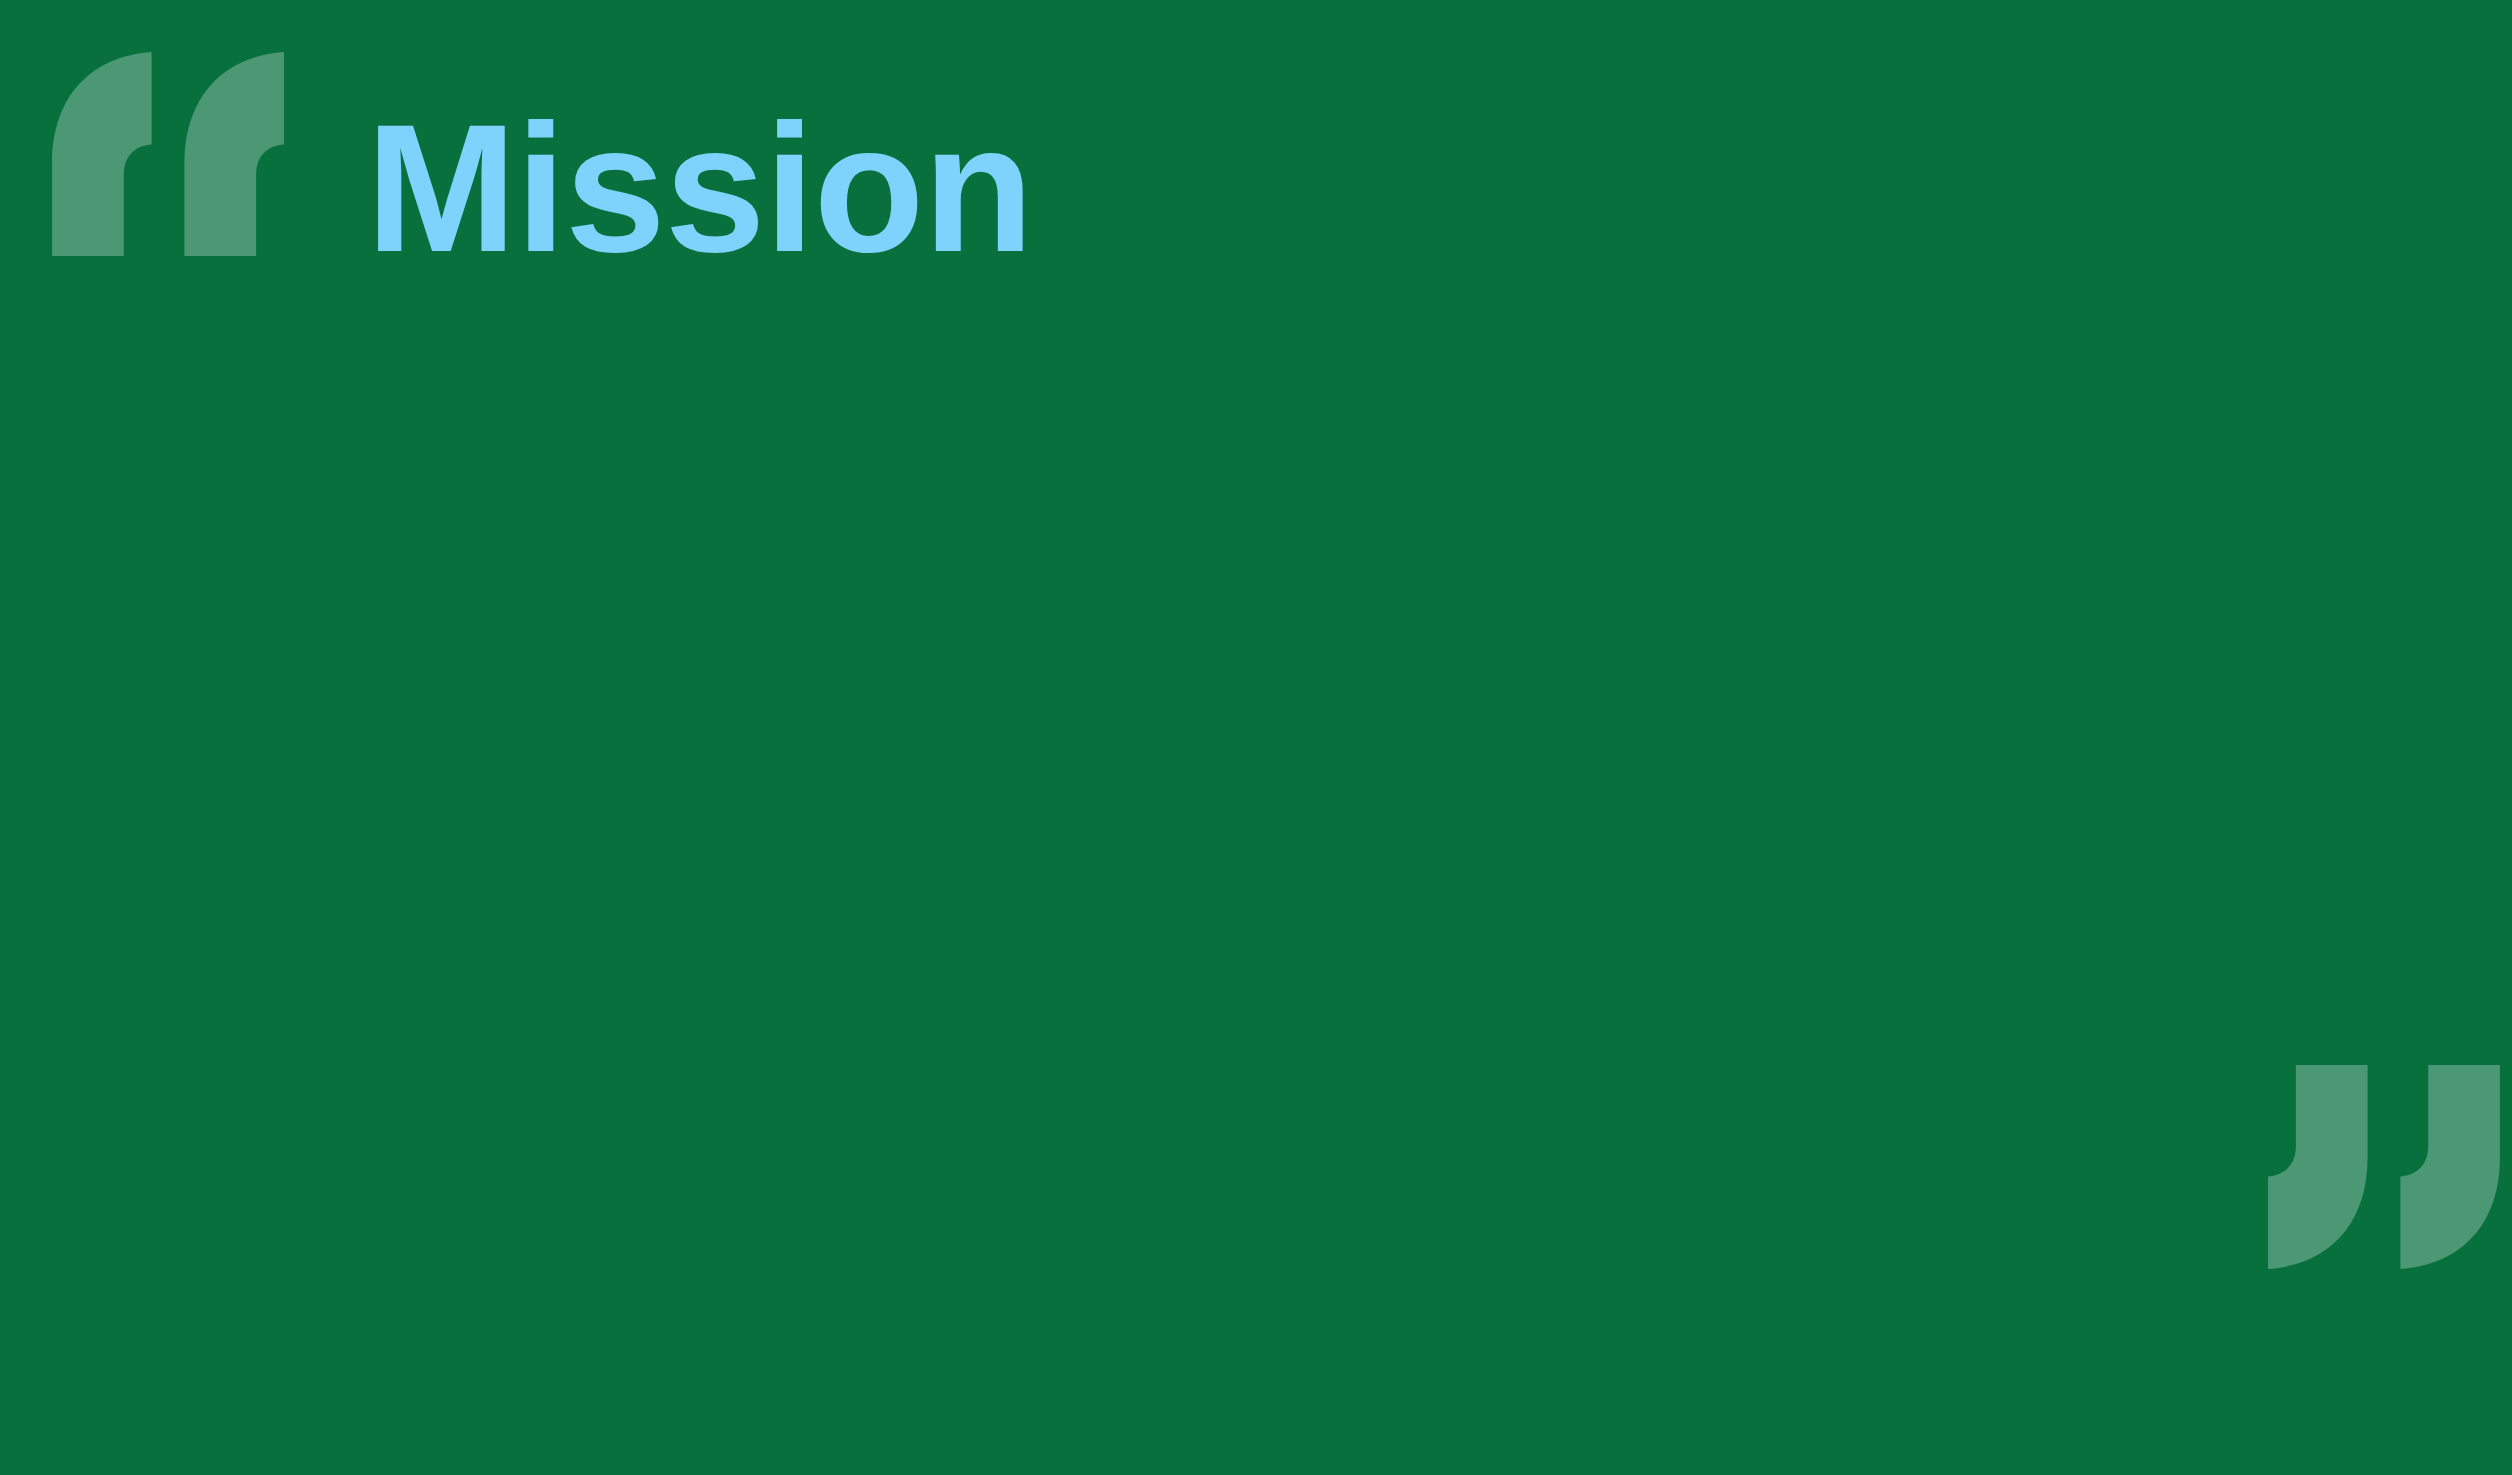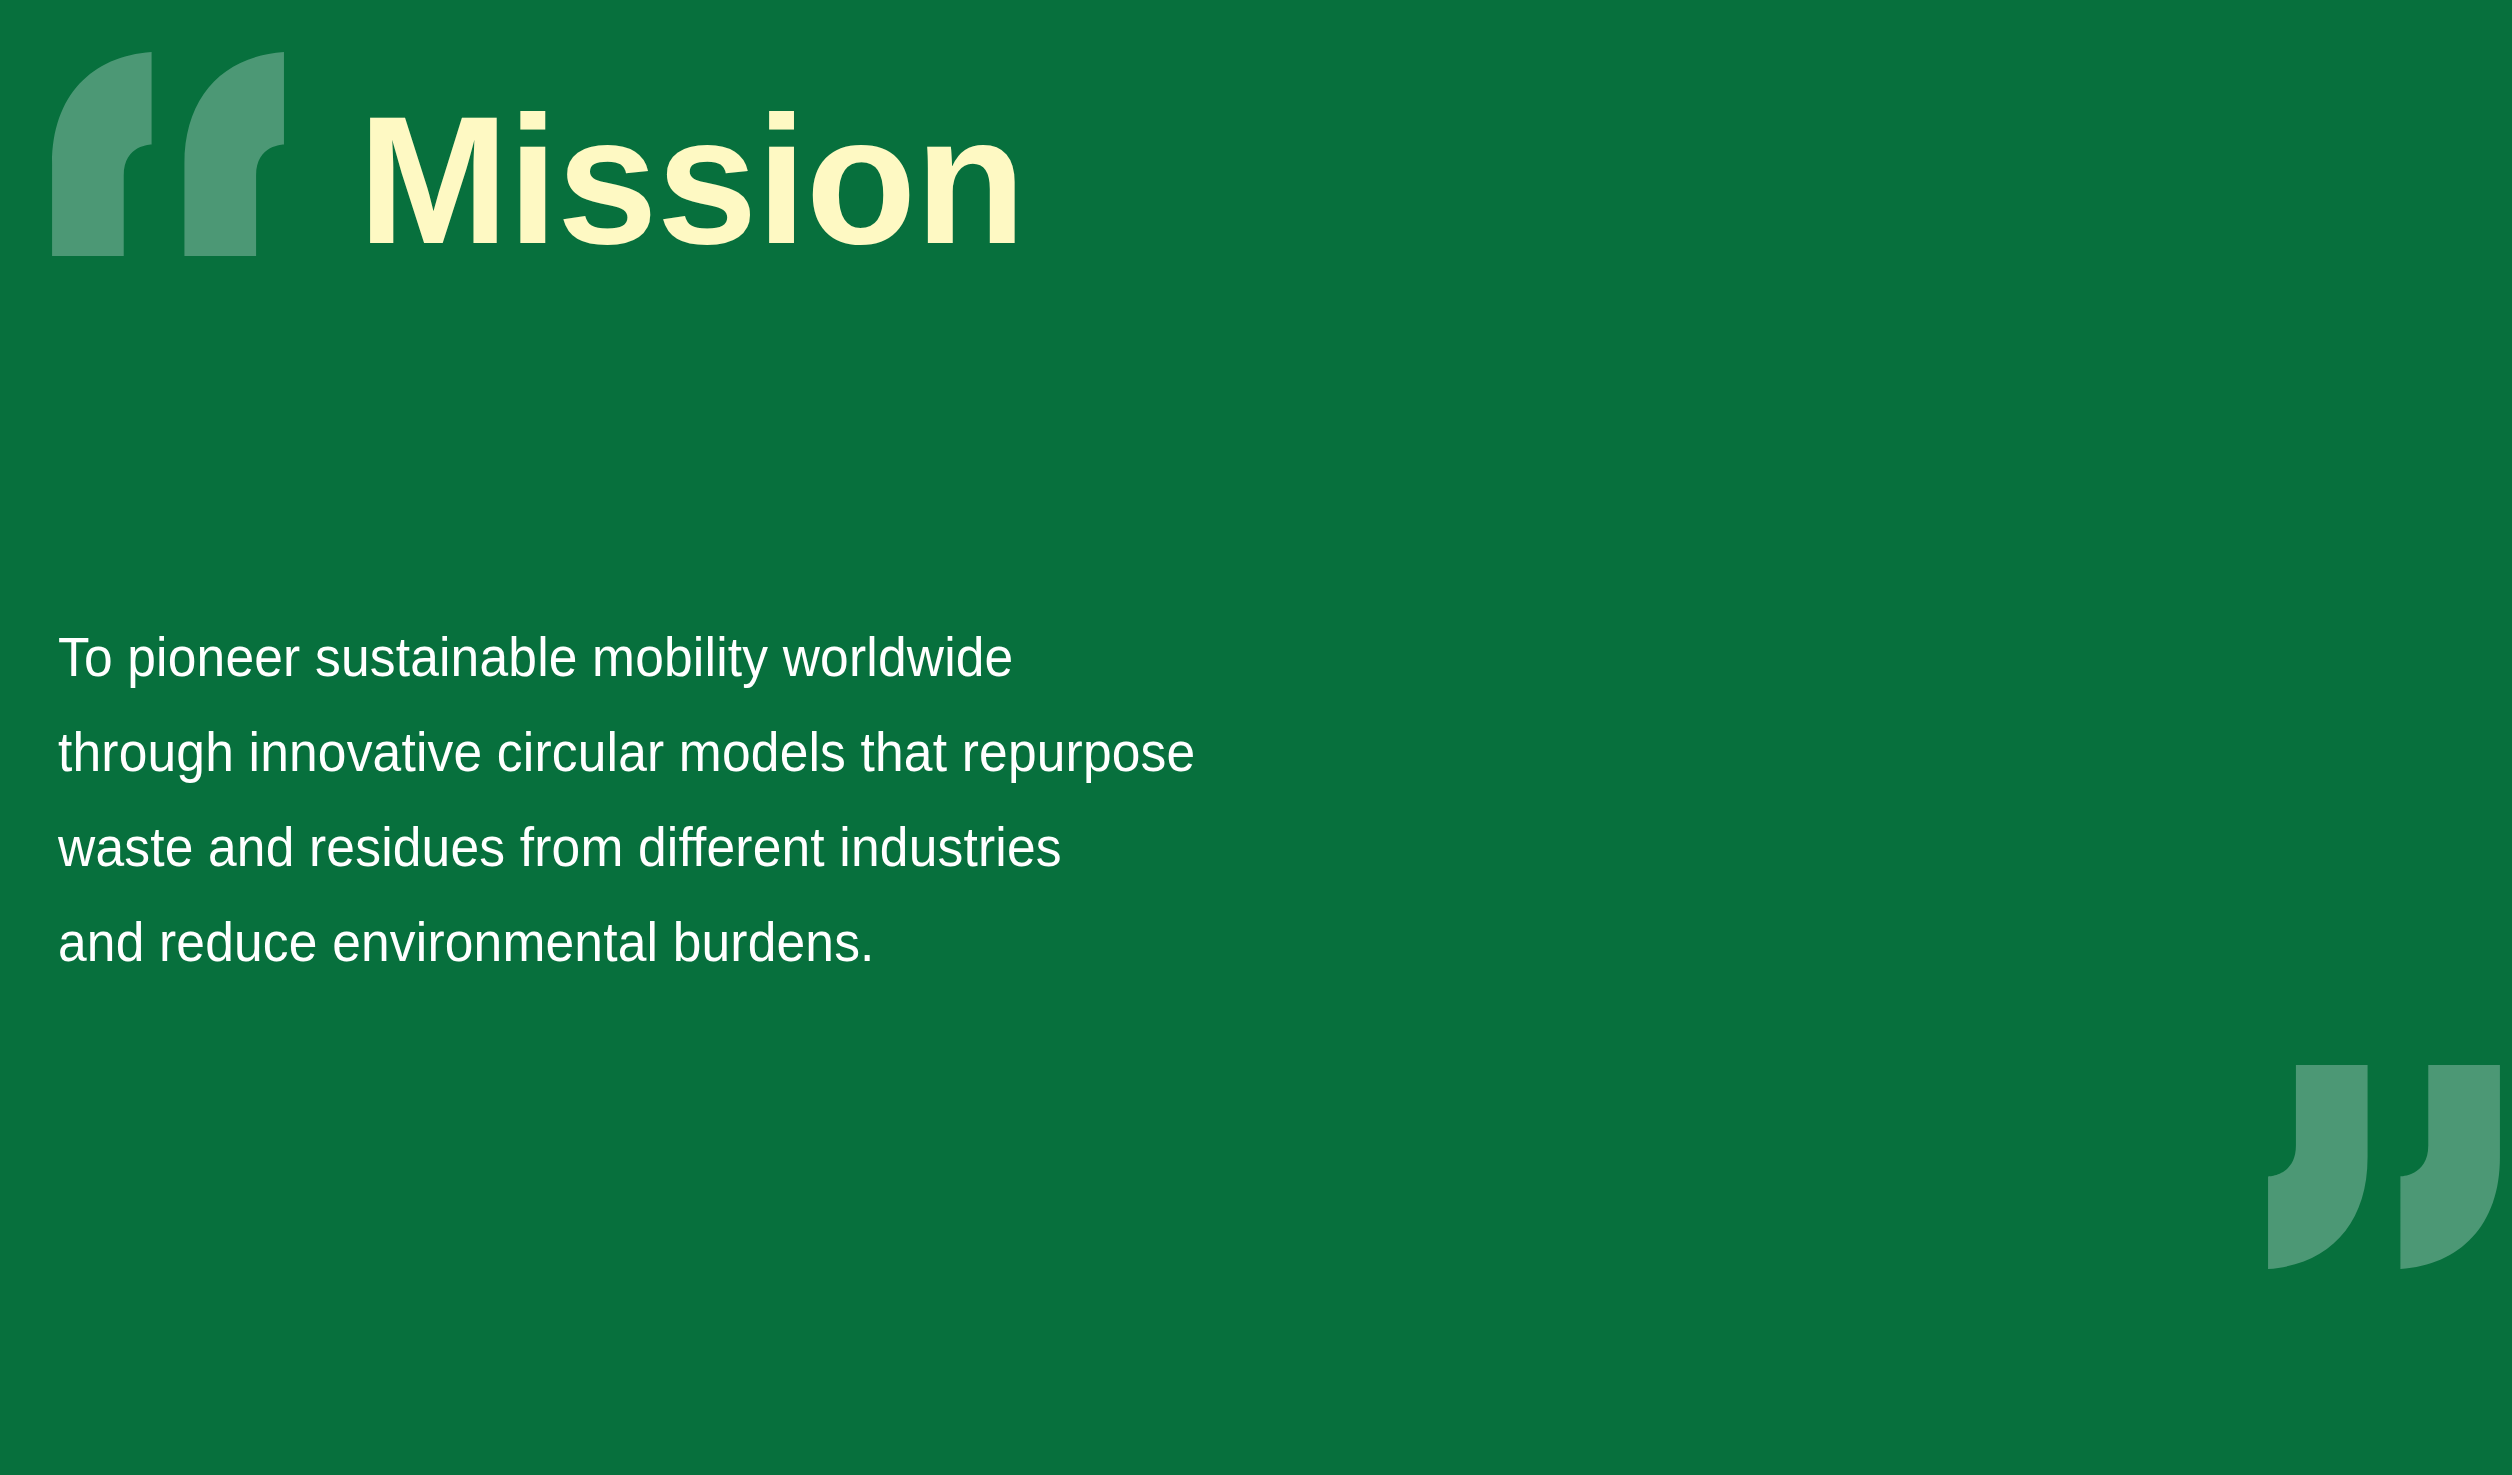--- a/index.html
+++ b/index.html
@@ -47,27 +47,27 @@
     position: absolute;
     left: 0;
     top: 0;
     width: 100%;
     height: 299px;
   }
   #page-title {
     position: absolute;
     left: 350px;
     top: 82px;
-    margin: 8px;
+    margin: 16px;
     font-family: "Liberation Sans", sans-serif;
     font-weight: bold;
     font-size: 181px;
     line-height: 181px;
     letter-spacing: -1px;
-    color: #fef9c3;
+    color: #7dd3fc;
     white-space: nowrap;
   }
 
   
   #body-copy {
     position: absolute;
     left: 58px;
     top: 609px;
     width: 1990px;
   }
@@ -92,26 +92,20 @@
     <svg viewBox="0 0 240 205" width="239" height="204" aria-hidden="true">
       <path d="M0 205 L0 112 C0 44 40 4 100 0 L100 93 C100 93 72 93 72 124 L72 205 Z" fill="#4C9875"></path>
       <path d="M133 205 L133 112 C133 44 173 4 233 0 L233 93 C233 93 205 93 205 124 L205 205 Z" fill="#4C9875"></path>
     </svg>
   </span>
 
   <div id="title-row">
     <h1 id="page-title">Mission</h1>
   </div>
 
-  <div id="body-copy">
-    <div class="body-line">To pioneer sustainable mobility worldwide</div>
-    <div class="body-line">through innovative circular models that repurpose</div>
-    <div class="body-line">waste and residues from different industries</div>
-    <div class="body-line">and reduce environmental burdens.</div>
-  </div>
 
   <span id="quote-close" class="quote-mark">
     <svg viewBox="0 0 240 205" width="239" height="204" aria-hidden="true">
       <path d="M0 205 L0 112 C0 44 40 4 100 0 L100 93 C100 93 72 93 72 124 L72 205 Z" fill="#4C9875"></path>
       <path d="M133 205 L133 112 C133 44 173 4 233 0 L233 93 C233 93 205 93 205 124 L205 205 Z" fill="#4C9875"></path>
     </svg>
   </span>
 
 </div>
 

